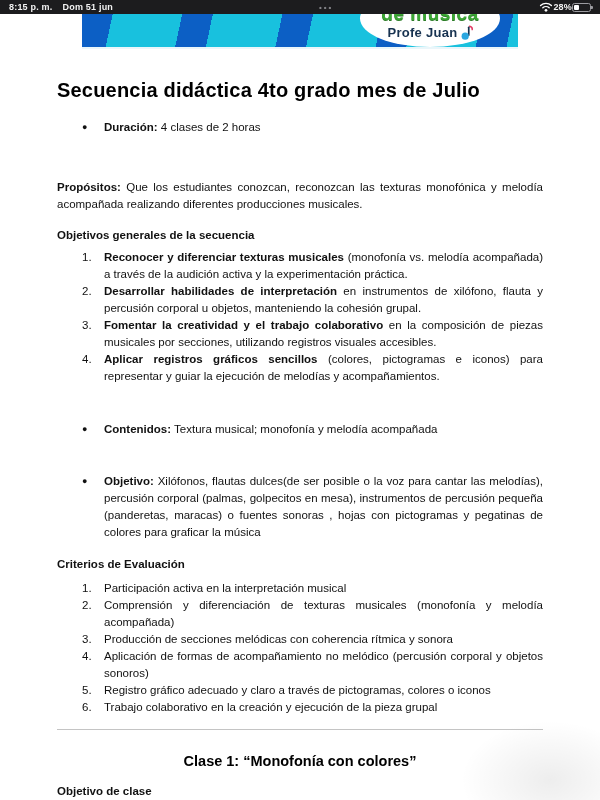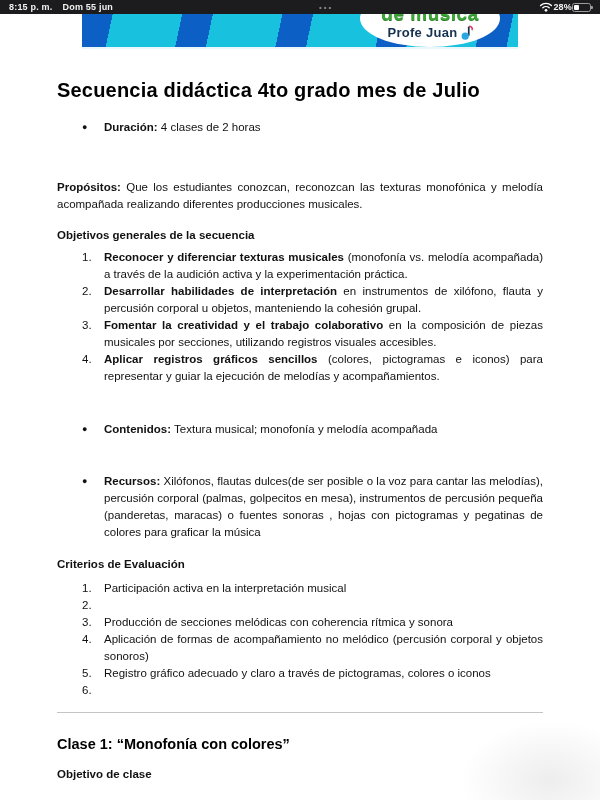--- a/index.html
+++ b/index.html
@@ -61,37 +61,37 @@
   .b { font-weight:700; }
   .m-duracion   { margin-top:17px; }
   .propositos   { margin-top:43px; text-align:justify; }
   .h2           { margin-top:14px; font-weight:700; }
   .ol1          { margin-top:5px; }
   .m-contenidos { margin-top:36px; }
   .m-recursos   { margin-top:35px; }
   .h2-criterios { margin-top:15px; font-weight:700; }
   .ol2          { margin-top:7px; }
   .divider { margin-top:13px; border:none; border-top:1px solid #c4c4c4; height:0; }
-  .h-clase { margin-top:22px; font-size:14.5px; line-height:18px; font-weight:700; color:#000; }
+  .h-clase { margin-top:22px; font-size:14.5px; line-height:18px; font-weight:700; color:#000;text-align:center; }
   .h-objclase { margin-top:13px; font-weight:700; }
   .corner-shadow {
     position:absolute; right:-40px; bottom:-40px; width:180px; height:120px;
     background:radial-gradient(ellipse at center, rgba(0,0,0,0.07), transparent 70%);
     pointer-events:none;
   }
 </style>
 </head>
 <body>
 
 <div class="screen">
 
   <div class="status-bar">
     <div class="sb-left">
       <span>8:15 p. m.</span>
-      <span>Dom 55 jun</span>
+      <span>Dom 51 jun</span>
     </div>
     <div class="sb-center">•••</div>
     <div class="sb-right">
       <span class="wifi">
         <svg width="14" height="10" viewBox="0 0 16 12">
           <path d="M1.5 4.2 a9.5 9.5 0 0 1 13 0" stroke="#ffffff" stroke-width="1.7" fill="none" stroke-linecap="round"></path>
           <path d="M4.2 7 a5.6 5.6 0 0 1 7.6 0" stroke="#ffffff" stroke-width="1.7" fill="none" stroke-linecap="round"></path>
           <circle cx="8" cy="10" r="1.6" fill="#ffffff"></circle>
         </svg>
       </span>
@@ -153,47 +153,49 @@
       </div>
     </div>
 
     <div class="row m-contenidos">
       <span class="marker dot">●</span>
       <p class="btext"><span class="b">Contenidos:</span><span> Textura musical; monofonía y melodía acompañada</span></p>
     </div>
 
     <div class="row m-recursos">
       <span class="marker dot">●</span>
-      <p class="btext"><span class="b">Recursos:</span><span> Xilófonos, flautas dulces(de ser posible o la voz para cantar las melodías), percusión corporal (palmas, golpecitos en mesa), instrumentos de percusión pequeña (panderetas, maracas) o fuentes sonoras , hojas con pictogramas y pegatinas de colores para graficar la música</span></p>
+      <p class="btext"><span class="b">Objetivo:</span><span> Xilófonos, flautas dulces(de ser posible o la voz para cantar las melodías), percusión corporal (palmas, golpecitos en mesa), instrumentos de percusión pequeña (panderetas, maracas) o fuentes sonoras , hojas con pictogramas y pegatinas de colores para graficar la música</span></p>
     </div>
 
     <div class="h2-criterios">Criterios de Evaluación</div>
 
     <div class="ol2">
       <div class="row">
         <span class="marker">1.</span>
         <p class="litext">Participación activa en la interpretación musical</p>
       </div>
       <div class="row">
         <span class="marker">2.</span>
+        <p class="litext">Comprensión y diferenciación de texturas musicales (monofonía y melodía acompañada)</p>
       </div>
       <div class="row">
         <span class="marker">3.</span>
         <p class="litext">Producción de secciones melódicas con coherencia rítmica y sonora</p>
       </div>
       <div class="row">
         <span class="marker">4.</span>
         <p class="litext">Aplicación de formas de acompañamiento no melódico (percusión corporal y objetos sonoros)</p>
       </div>
       <div class="row">
         <span class="marker">5.</span>
         <p class="litext">Registro gráfico adecuado y claro a través de pictogramas, colores o iconos</p>
       </div>
       <div class="row">
         <span class="marker">6.</span>
+        <p class="litext">Trabajo colaborativo en la creación y ejecución de la pieza grupal</p>
       </div>
     </div>
 
     <hr class="divider">
 
     <div class="h-clase">Clase 1: “Monofonía con colores”</div>
     <div class="h-objclase">Objetivo de clase</div>
 
   </div>
 

